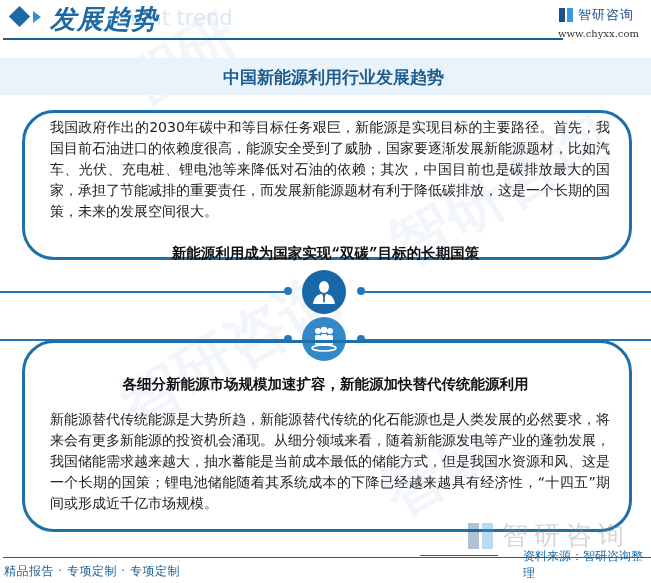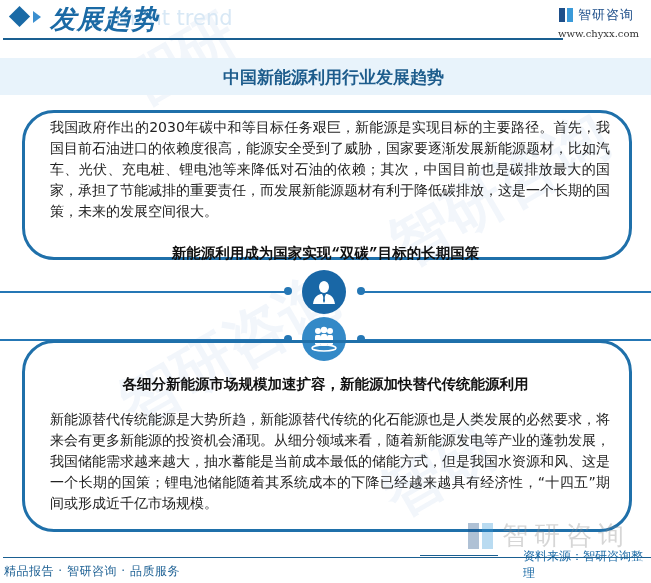--- a/index.html
+++ b/index.html
@@ -118,13 +118,13 @@
 <div class="big-logo">
   <div class="mk">
       <div class="a"></div>
       <div class="b"></div>
     </div>
   <span class="tx">智研咨询</span>
 </div>
 <div class="src-line"></div>
 <div class="src-text">资料来源：智研咨询整理</div>
 <div class="foot-line"></div>
-<div class="foot-left">精品报告 · 智研咨询 · 品质服务</div>
+<div class="foot-left">精品报告 · 专项定制 · 专项定制</div>
 
 </body></html>

